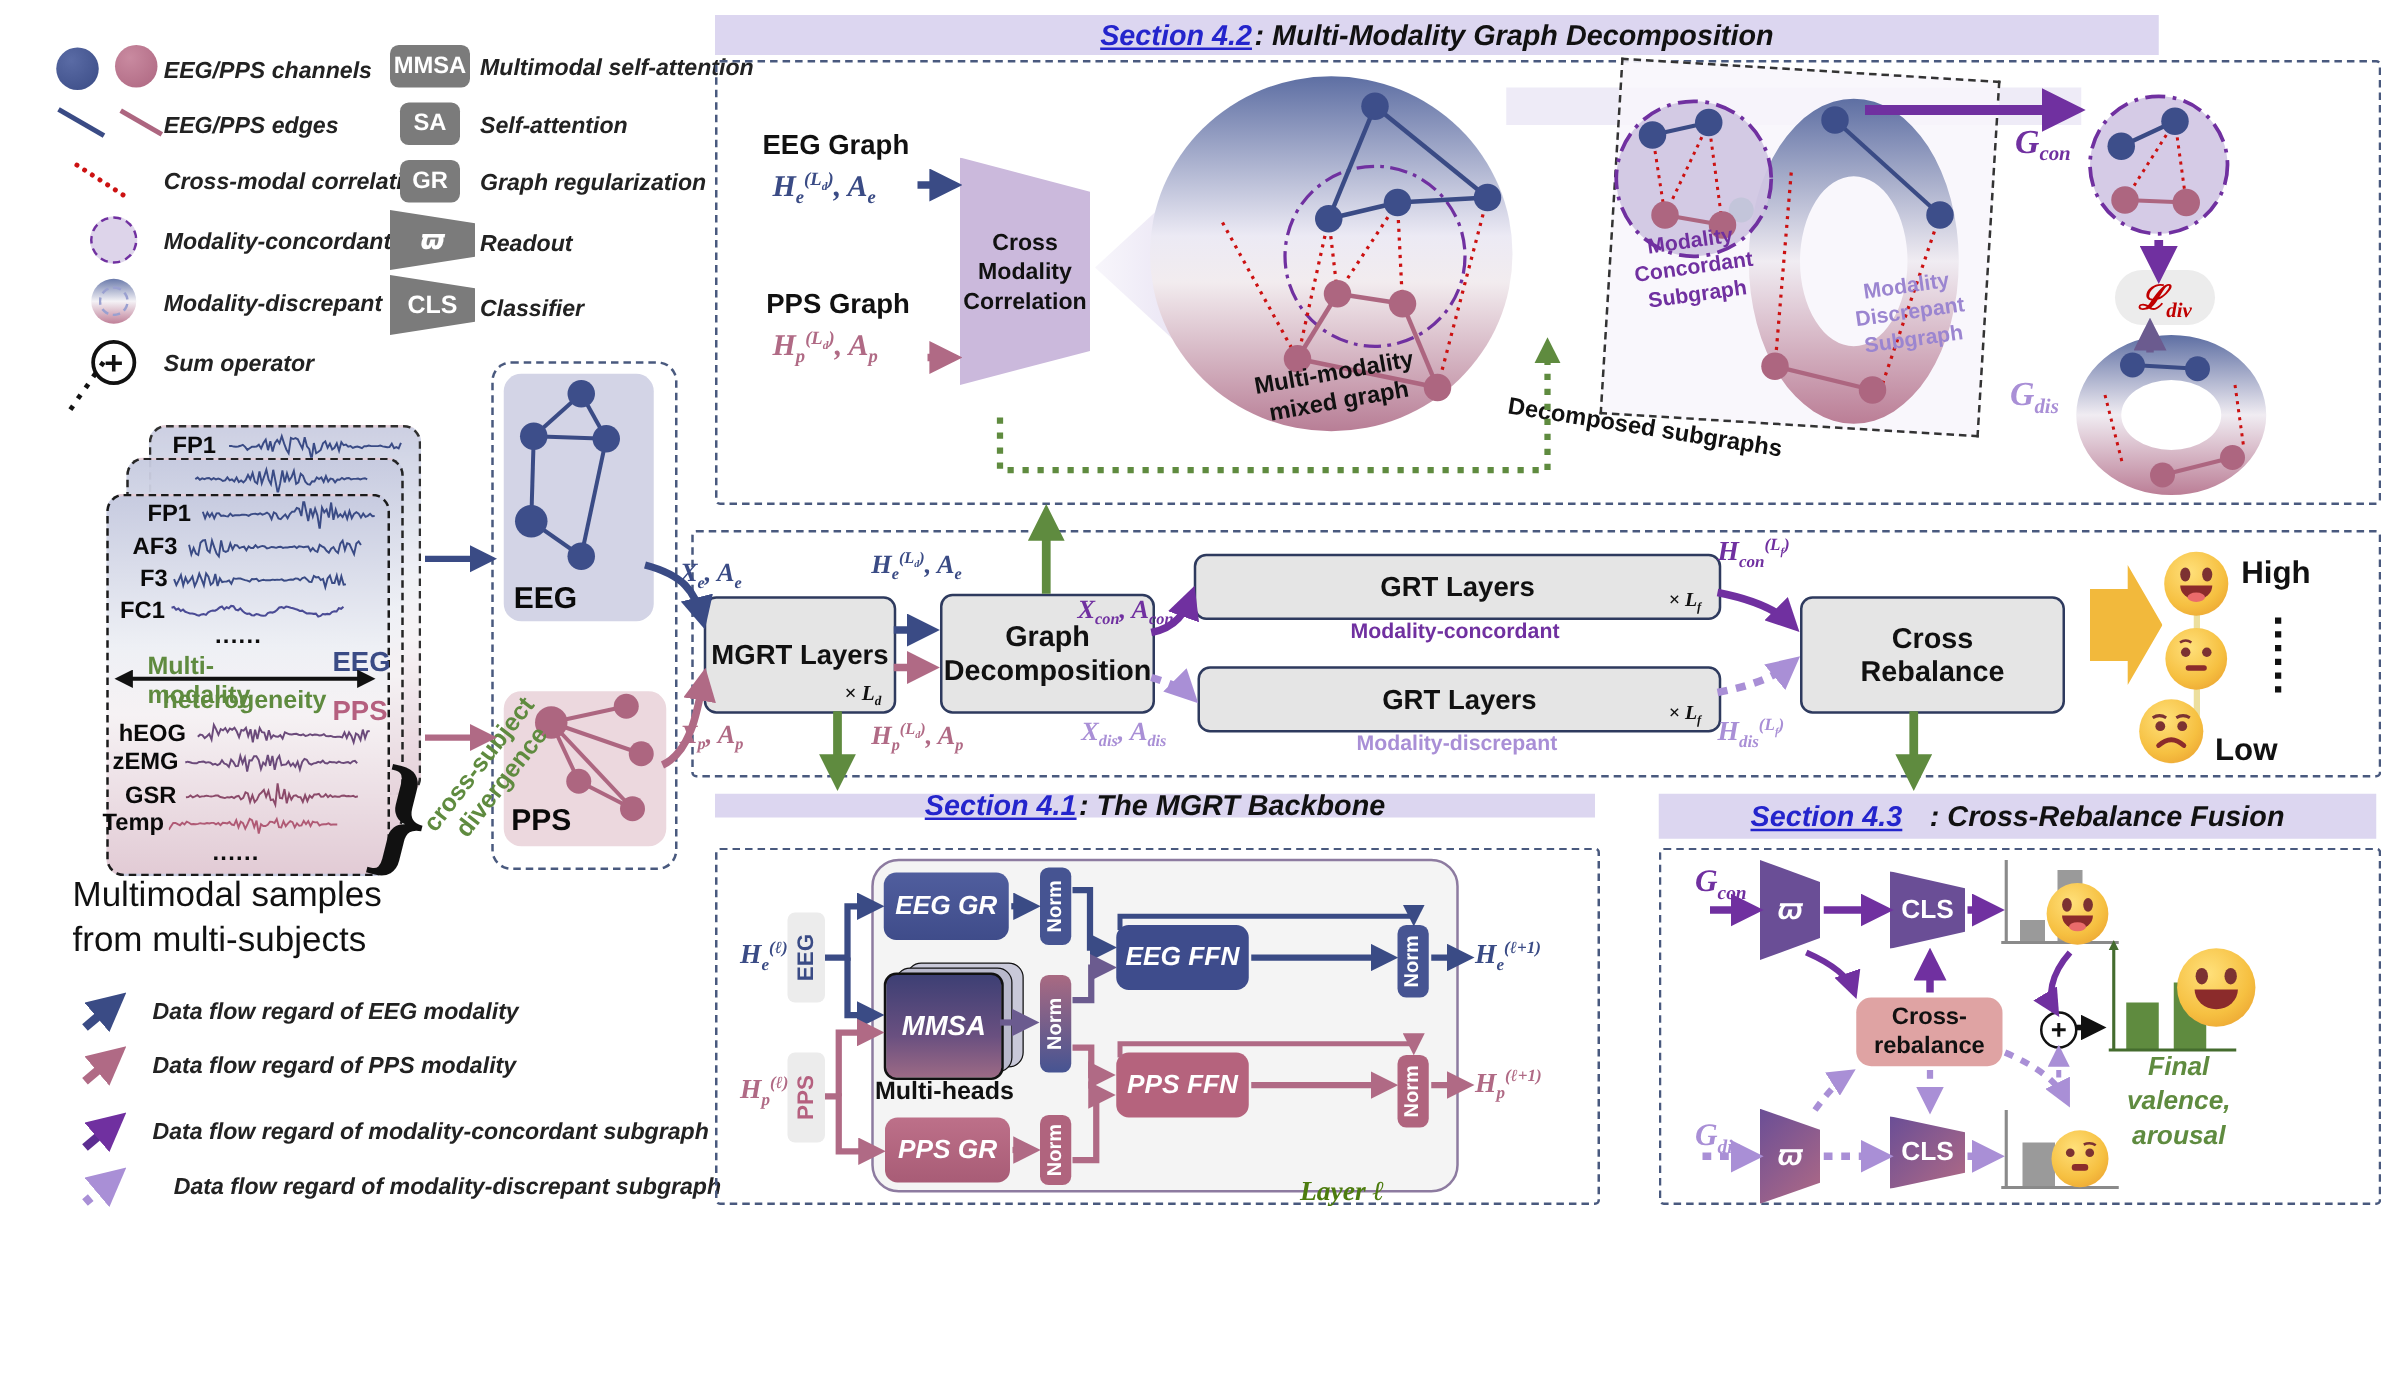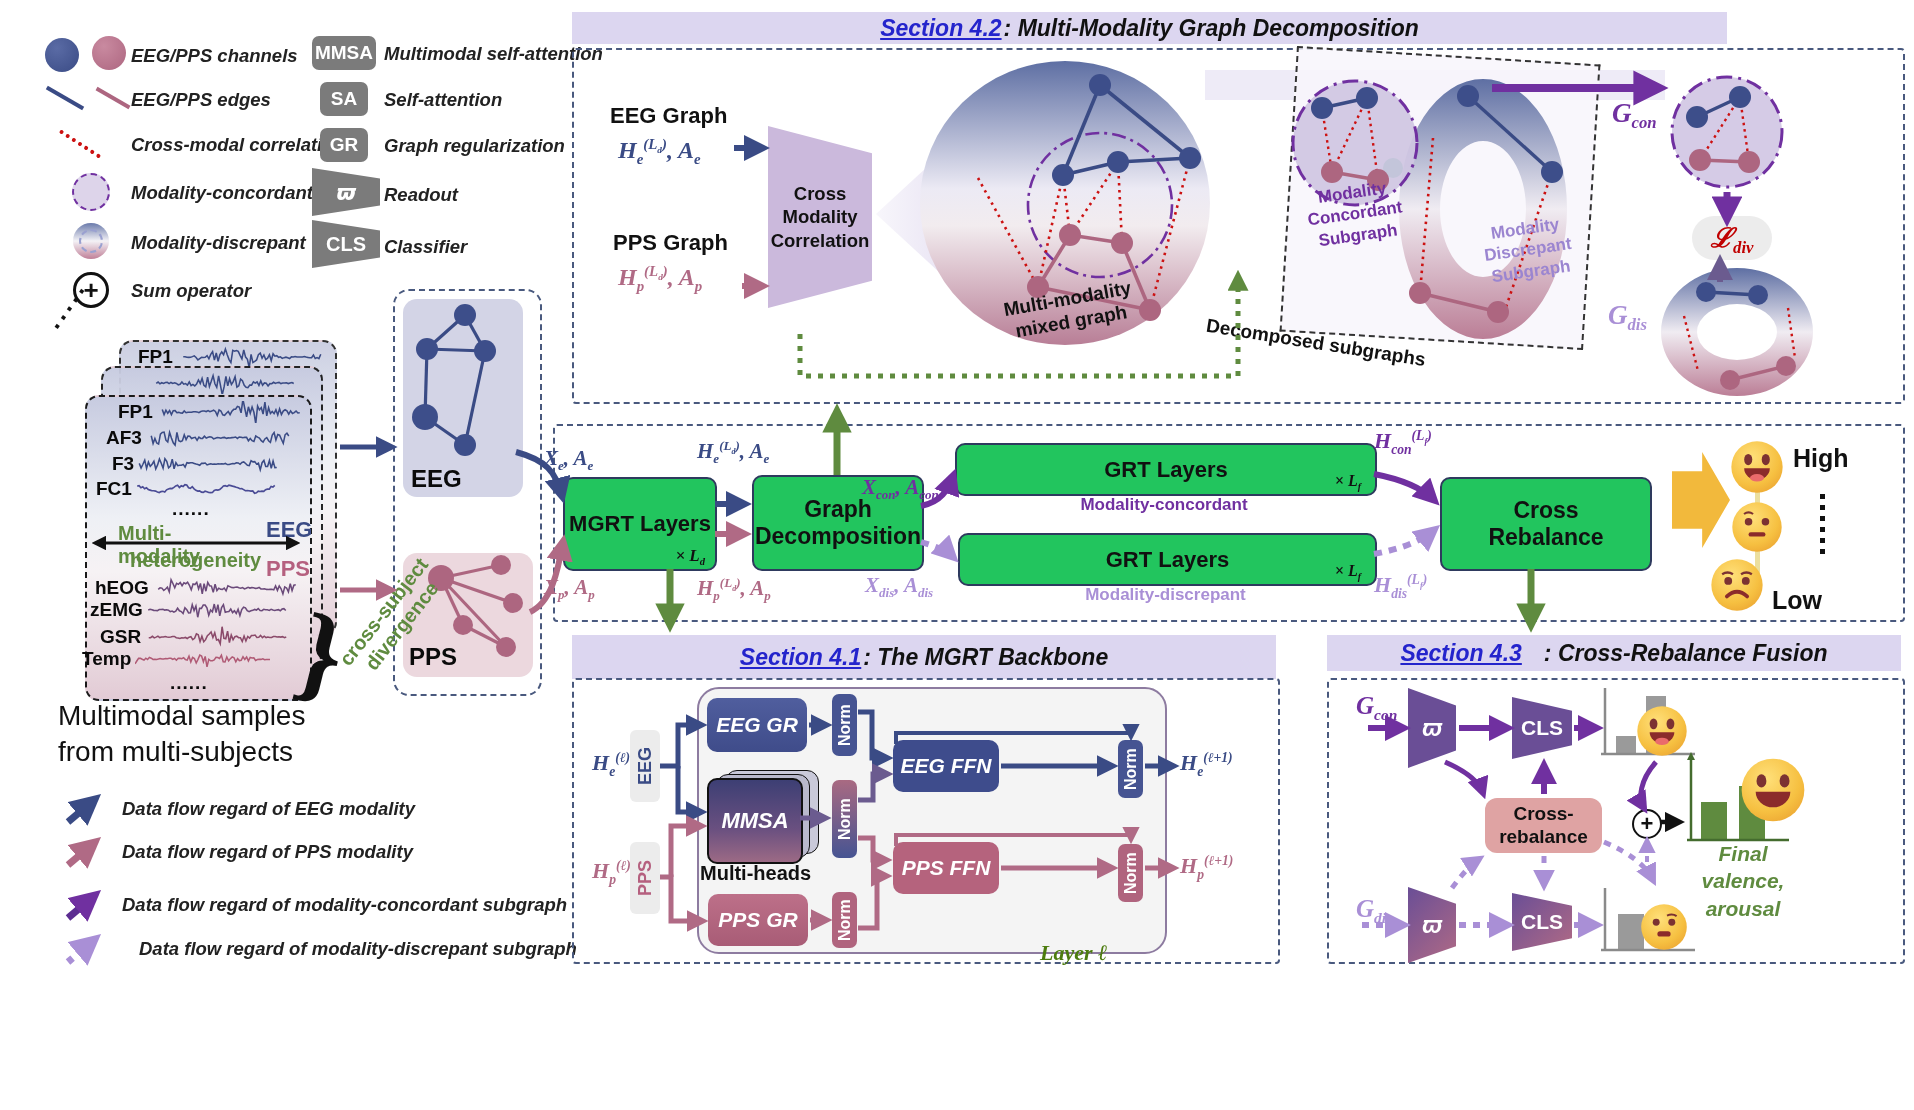--- a/index.html
+++ b/index.html
@@ -5,21 +5,21 @@
   html,body{margin:0;padding:0;background:#fff;}
   #canvas{position:relative;width:1914px;height:1110px;background:#fff;overflow:hidden;
           font-family:"Liberation Sans",sans-serif;color:#111;}
   .a{position:absolute;}
   .math{font-family:"Liberation Serif",serif;font-style:italic;font-weight:bold;white-space:nowrap;}
   .math sub,.math sup{font-size:62%;font-weight:bold;}
   .band{background:#dcd6f0;display:flex;align-items:center;justify-content:center;
         font-weight:bold;font-style:italic;font-size:23px;white-space:nowrap;}
   .band .seclink{color:#2424cc;text-decoration:underline;margin-right:2px;}
   .dashpanel{border:2px dashed #49597e;border-radius:4px;}
-  .box{background:#22c55e;border:2.5px solid #2e3a5e;border-radius:10px;display:flex;
+  .box{background:#e5e5e5;border:2.5px solid #2e3a5e;border-radius:10px;display:flex;
        flex-direction:column;align-items:center;justify-content:center;font-weight:bold;}
   .badge{background:#7b7b7b;color:#fff;font-weight:bold;border-radius:7px;display:flex;
          align-items:center;justify-content:center;}
   .trap{clip-path:polygon(0 0,100% 22%,100% 78%,0 100%);display:flex;align-items:center;
         justify-content:center;color:#fff;font-weight:bold;}
   .leglab{font-weight:bold;font-style:italic;font-size:18.5px;color:#222;white-space:nowrap;}
   .sigrow{position:absolute;display:flex;align-items:center;gap:4px;}
   .siglab{font-weight:bold;font-size:19px;color:#0a0a0a;}
   .wave{height:22px;}
   .card{position:absolute;border:2px dashed #1a1a1a;border-radius:14px;
@@ -491,21 +491,21 @@
         <div></div>
         <div></div>
         <div></div>
         <div></div>
         <div></div>
         <div></div>
       </div>
   <div class="a" style="left:72px;top:150px;font-weight:bold;font-size:25px;">Low</div>
 </div>
 
-<div class="a band" style="left:572px;top:635px;width:704px;height:44px;">
+<div class="a band" style="left:572px;top:635px;width:704px;height:19px;">
   <span class="seclink">Section 4.1</span>
       <span>: The MGRT Backbone</span>
 </div>
 <div class="a dashpanel" style="left:572px;top:678px;width:704px;height:282px;"></div>
 <div class="a" style="left:697px;top:687px;width:466px;height:263px;background:#f4f4f4;border:2.5px solid #8d7ba0;border-radius:22px;z-index:5;"></div>
 
 <div class="a math" style="left:592px;top:750px;font-size:22px;color:#3a4b85;z-index:20;">H<sub>e</sub><sup>(ℓ)</sup></div>
 <div class="a vtab" style="left:630px;top:730px;width:30px;height:72px;color:#3a4b85;z-index:10;">
       <span>EEG</span>
     </div>

